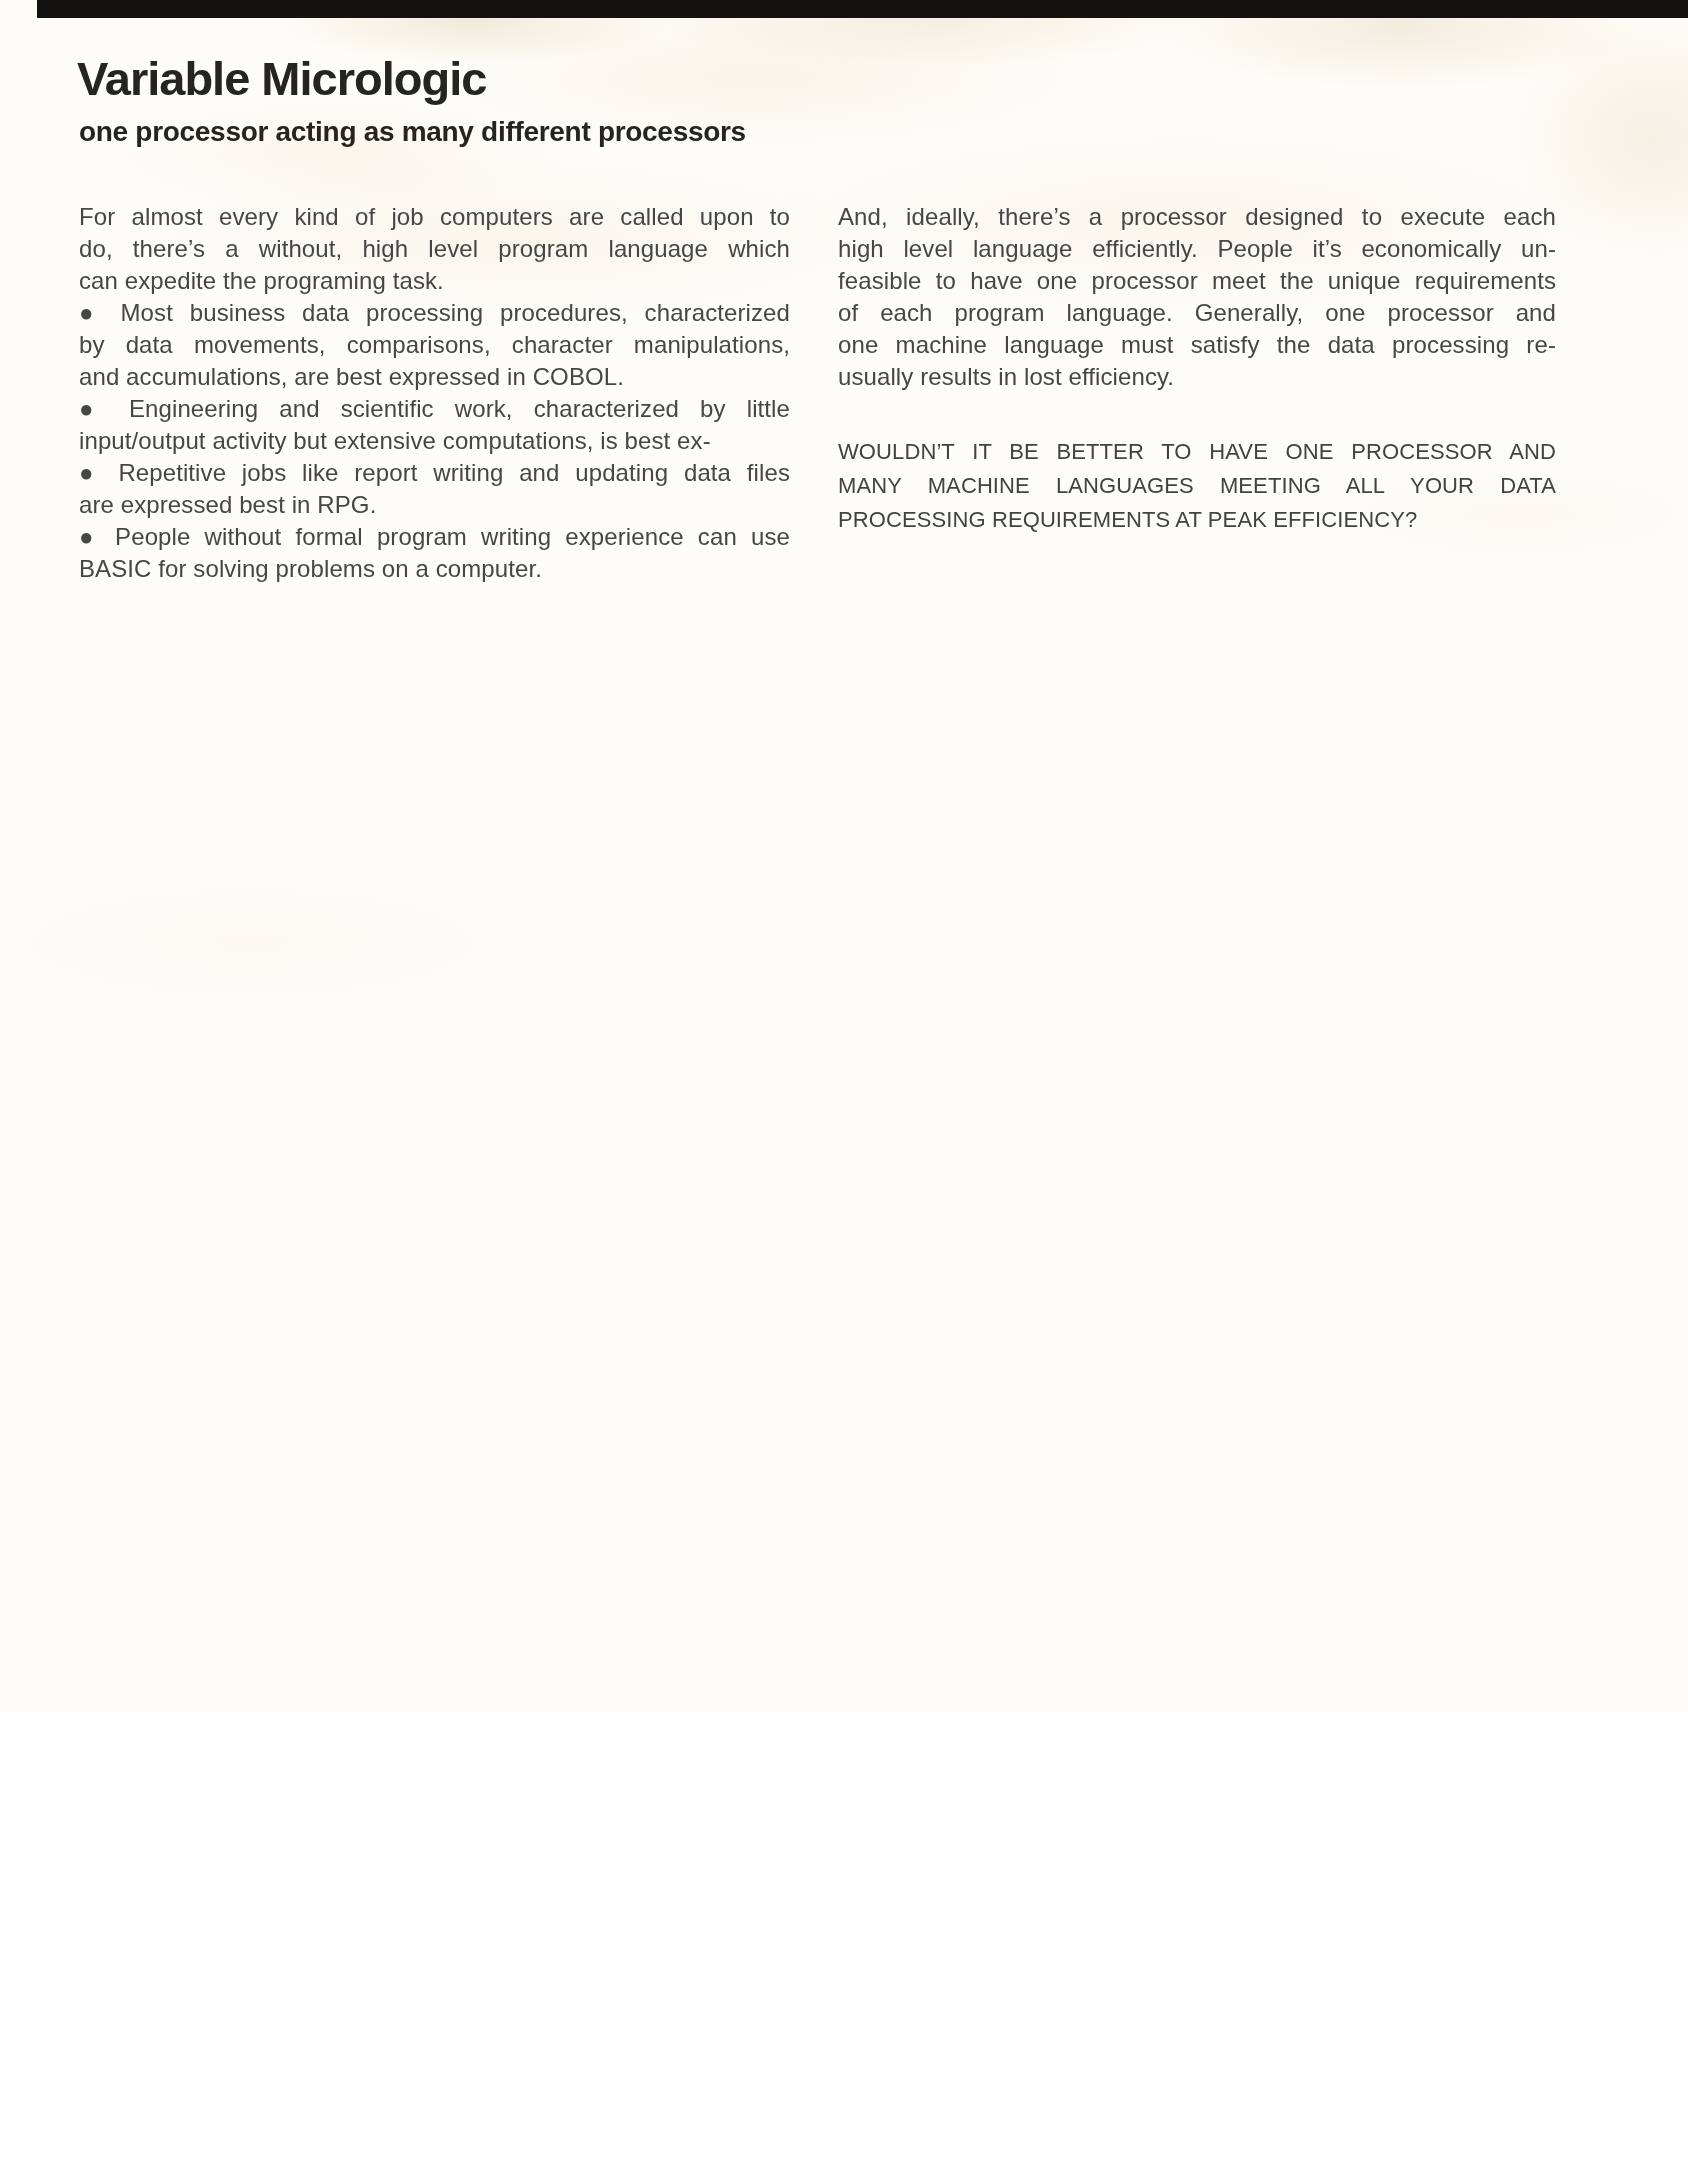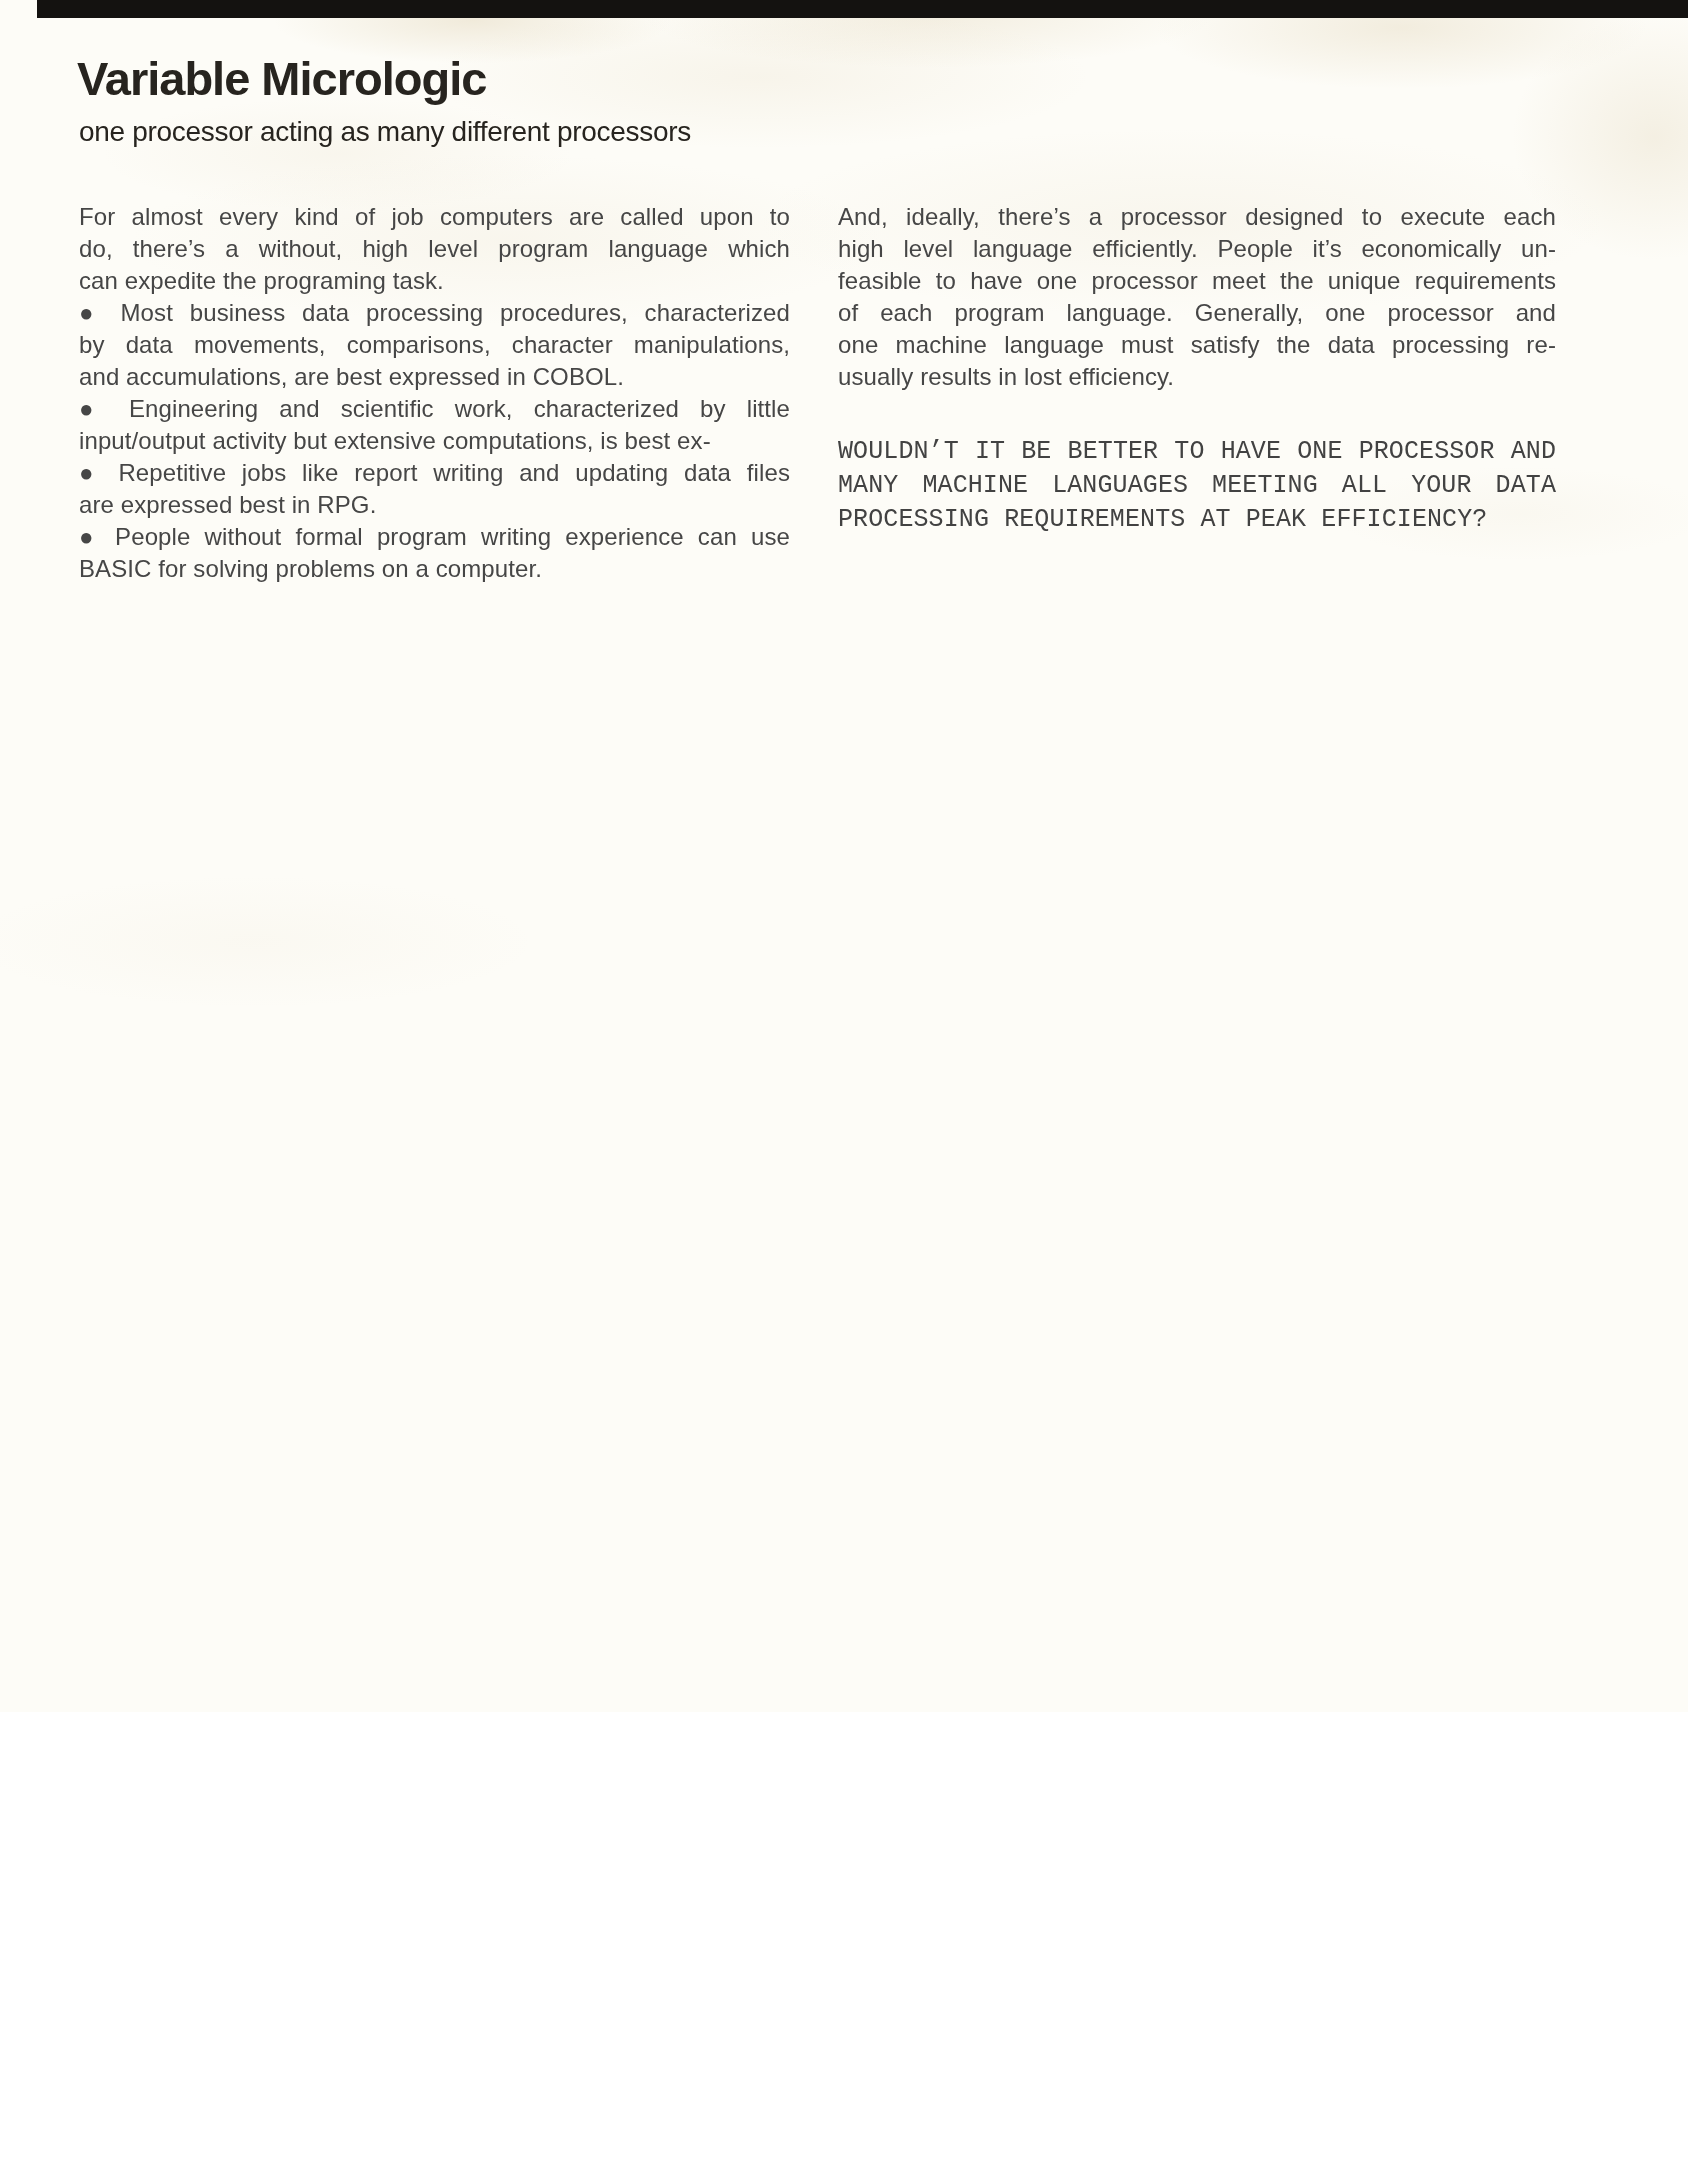--- a/index.html
+++ b/index.html
@@ -39,21 +39,21 @@
     letter-spacing: -1px;
     color: #27241f;
     white-space: nowrap;
   }
 
   .subtitle {
     position: absolute;
     top: 117px; left: 79px;
     font-size: 28px;
     line-height: 1.1;
-    font-weight: normal;
+    font-weight: bold;
     letter-spacing: -0.3px;
     color: #27241f;
     white-space: nowrap;
   }
 
   .columns {
     position: absolute;
     top: 201px; left: 79px;
   }
   .col {
@@ -72,24 +72,23 @@
   .para .line {
     text-align: justify;
     text-align-last: justify;
   }
   .para .line:last-child {
     text-align: left;
     text-align-last: left;
   }
   .para.caps {
     margin-top: 42px;
-    font-size: 25px;
+    font-size: 22px;
     line-height: 34px;
     color: #424242;
-    font-family: Liberation Mono, monospace;
   }
 
   .scan-mark {
     position: absolute;
     left: 39px; top: 2158px;
     width: 15px; height: 5.4px;
     background: #33302c;
     border-radius: 0.7px;
   }
 </style>

